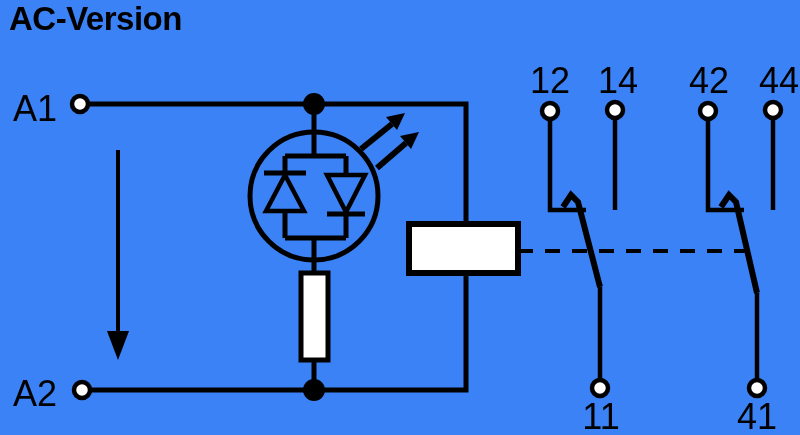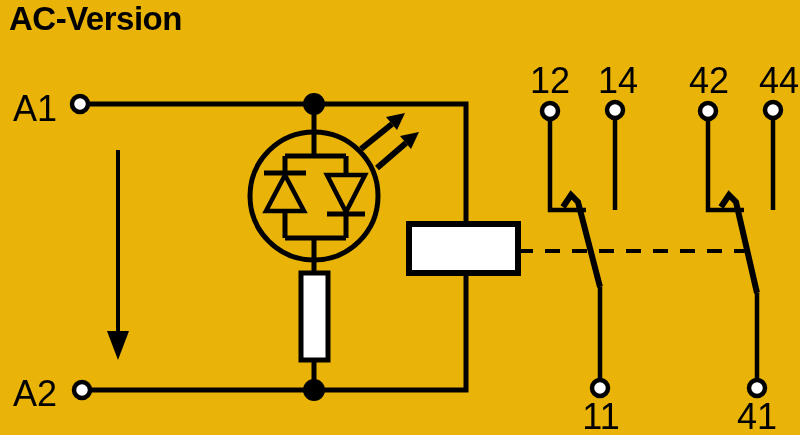--- a/index.html
+++ b/index.html
@@ -1,19 +1,19 @@
 <!DOCTYPE html>
 <html><head>
 <meta charset="utf-8">
 <style>
   html,body{margin:0;padding:0;background:#fff;}
   .stage{
     position:relative;
     width:800px;height:435px;
-    background:#eab308;
+    background:#3b82f6;
     overflow:hidden;
     font-family:"Liberation Sans", sans-serif;
   }
   .title{
     position:absolute;
     left:9px;top:0px;
     font-size:33px;
     font-weight:bold;
     letter-spacing:-0.5px;
     color:#000;

